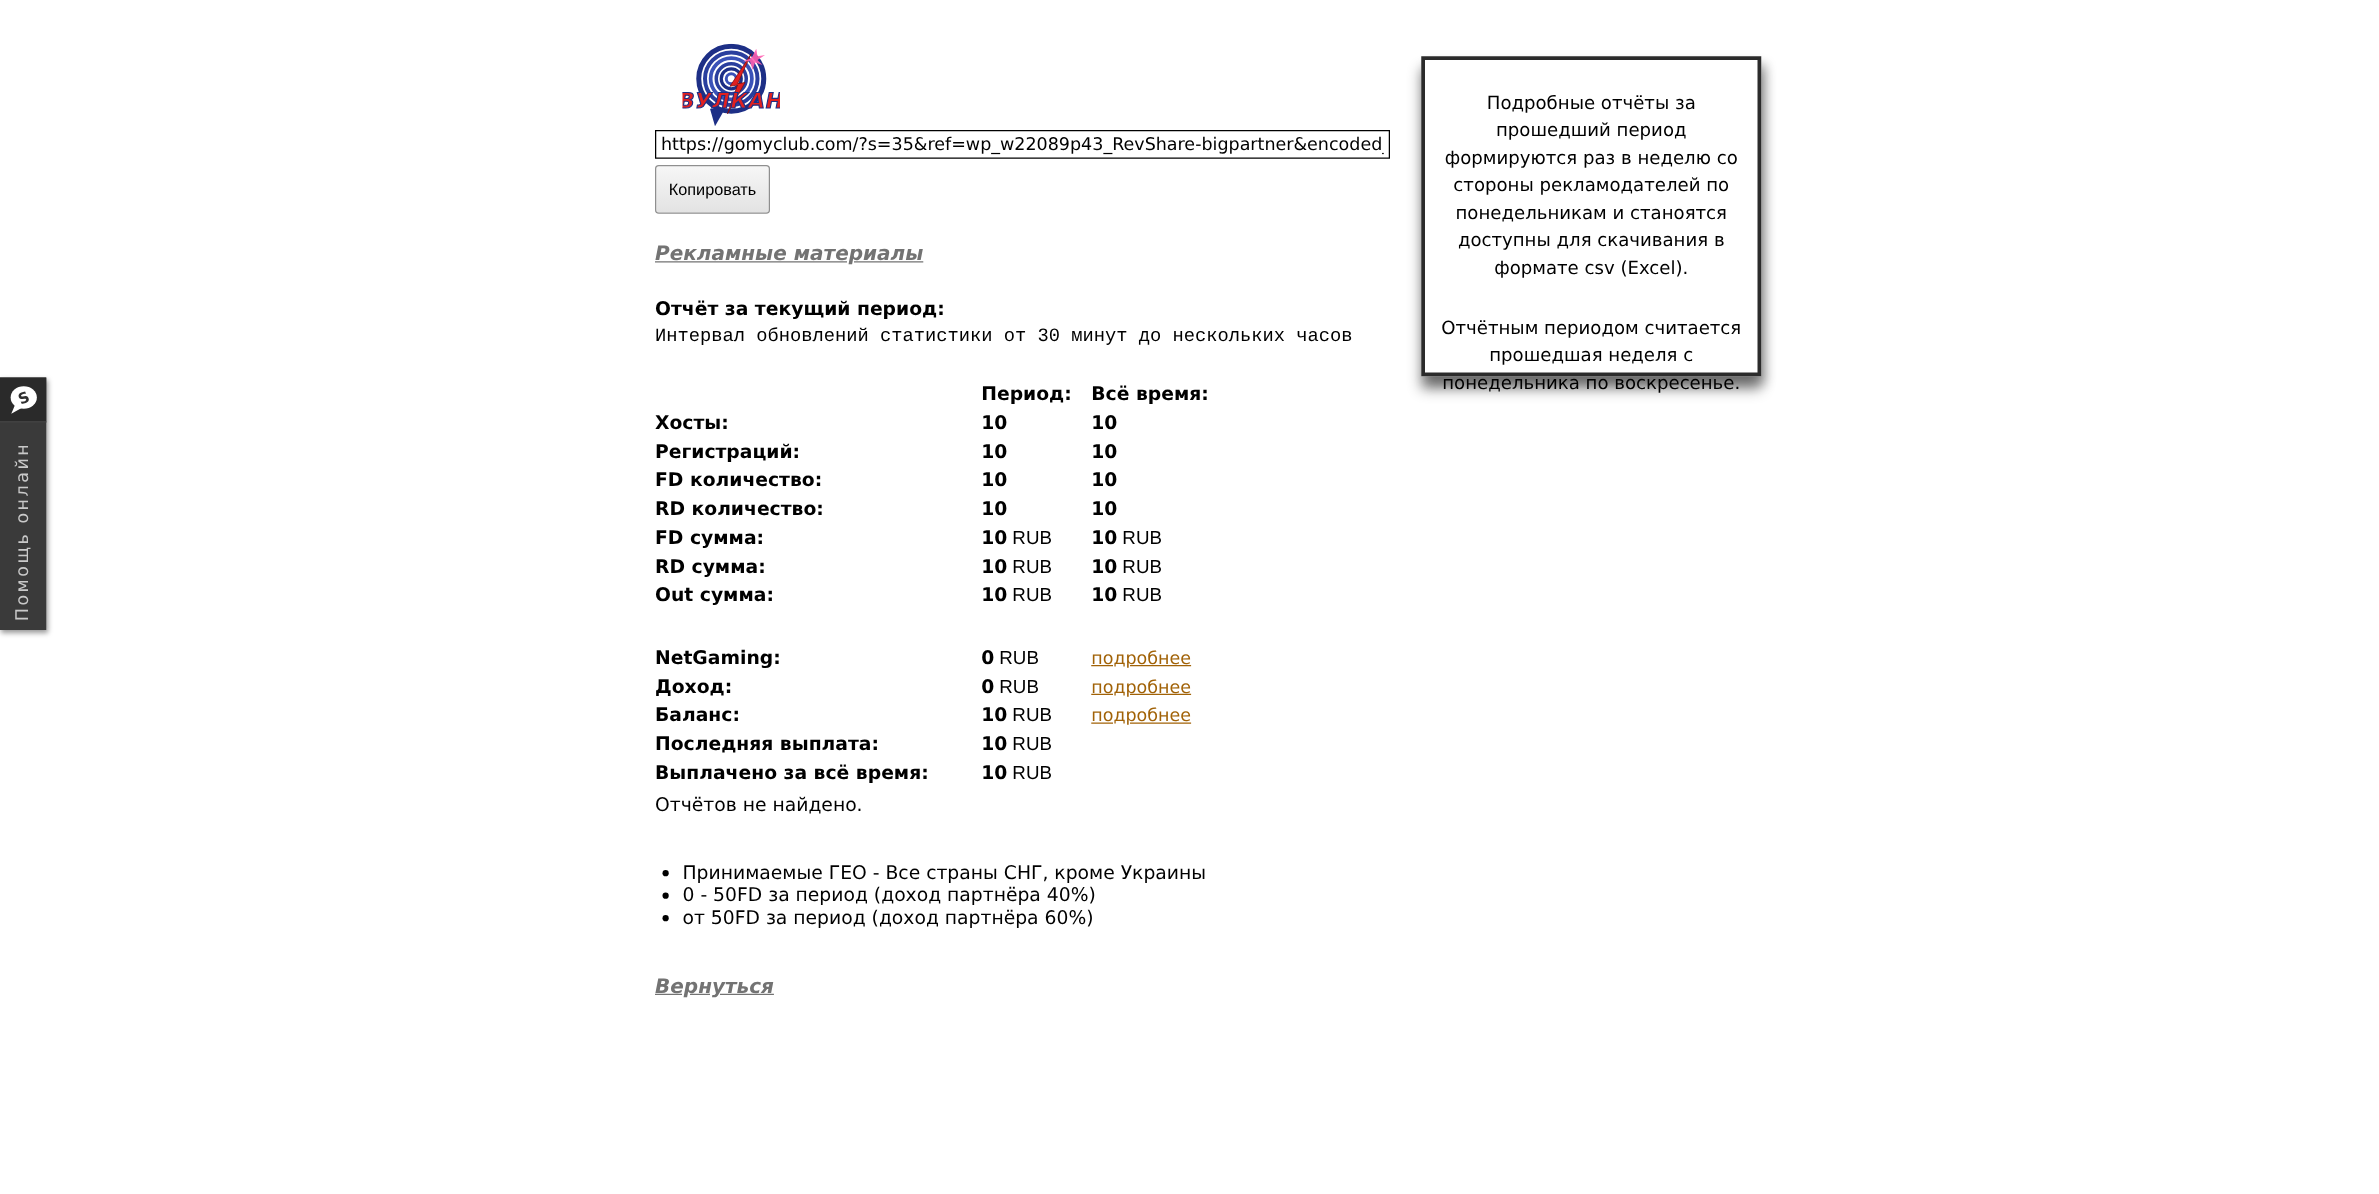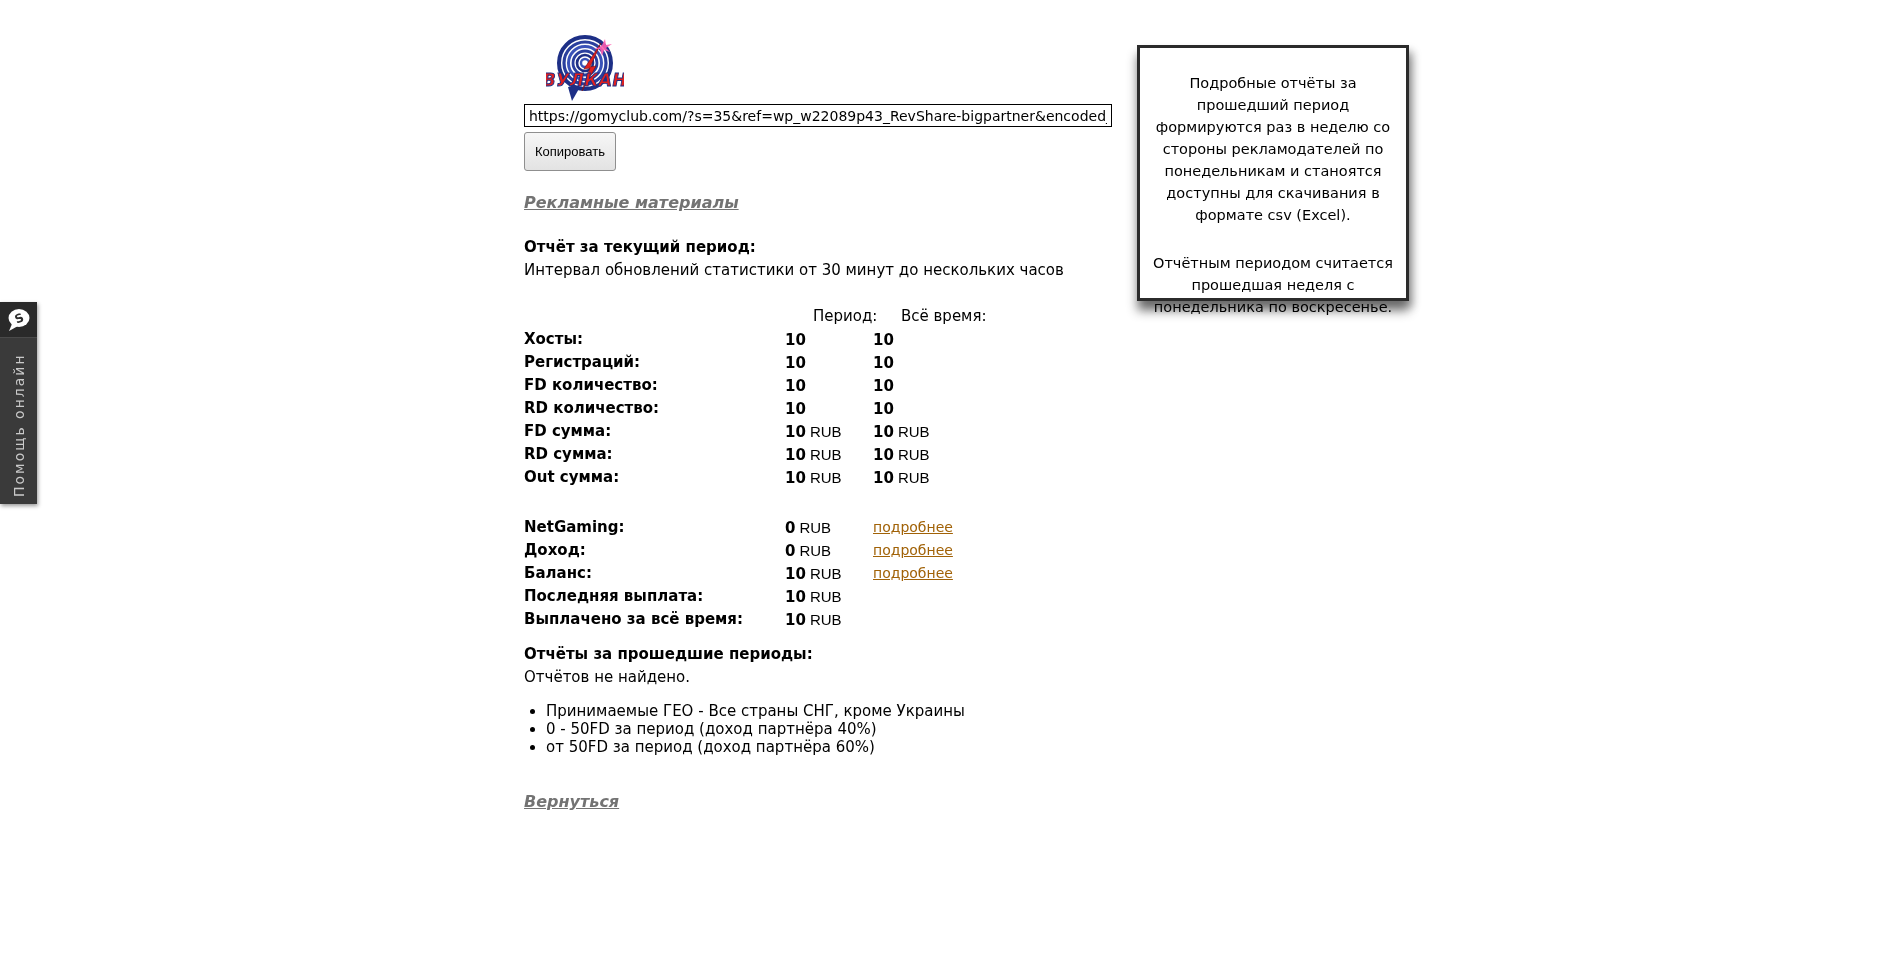--- a/index.html
+++ b/index.html
@@ -30,37 +30,37 @@
               font-family:"Liberation Sans","DejaVu Sans",sans-serif; font-size:13px;
               background:linear-gradient(#f6f6f6,#e3e3e3); border:1px solid #8f8f8f;
               border-radius:3px; color:#000; cursor:pointer; }
 
   a.red-link { color:#737373; font-weight:bold; font-style:italic;
                text-decoration:underline; font-size:16px; cursor:pointer; }
   .promo-link { display:inline-block; margin-top:22px; }
   .back-link  { display:inline-block; margin-top:36px; }
 
   .sec-title { font-weight:bold; font-size:15px; margin-top:26px; }
-  .sec-sub   { font-size:15px; margin-top:5px; }
+  .sec-sub   { font-size:15px; margin-top:5px;font-family:Liberation Mono, monospace; }
 
   .stats-grid { display:grid; grid-template-columns:261px 88px 200px; margin-top:26px; }
   .stats-grid > div { height:23px; line-height:23px; font-size:15px; }
   .cell-label { font-weight:bold; }
-  .cell-head  { font-weight:normal;margin-left:28px; }
+  .cell-head  { font-weight:bold; }
   .val  { font-weight:bold; }
   .unit { font-weight:normal; margin-left:4px; font-family:"Liberation Sans","DejaVu Sans",sans-serif; }
   a.details-link { color:#a16207; text-decoration:underline; font-size:14px; cursor:pointer; }
 
   .finance-grid { display:grid; grid-template-columns:261px 88px 200px; margin-top:27px; }
   .finance-grid > div { height:23px; line-height:23px; font-size:15px; }
 
   .past-title { font-weight:bold; font-size:15px; margin-top:14px; }
   .past-empty { font-size:15px; margin-top:5px; }
 
-  ul.notes { margin-top:16px; padding-left:22px; }
+  ul.notes { margin-top:36px; padding-left:22px; }
   ul.notes li { font-size:15px; line-height:18px; }
   ul.notes.glossary { margin-top:39px; }
 
   
   .info-box { position:absolute; left:1137px; top:45px; width:272px; height:256px;
               background:#fff; border:3px solid #2b2b2b;
               box-shadow:0 10px 10px rgba(0,0,0,.45), 4px 6px 8px rgba(0,0,0,.25);
               padding:24px 12px; text-align:center; }
   .info-box p { font-size:14.5px; line-height:22px; }
   .info-box p + p { margin-top:26px; }
@@ -156,21 +156,20 @@
 
     <div class="cell-label">Последняя выплата:</div>
     <div><span class="val">10</span><span class="unit">RUB</span></div>
     <div><a class="details-link"></a></div>
 
     <div class="cell-label">Выплачено за всё время:</div>
     <div><span class="val">10</span><span class="unit">RUB</span></div>
     <div><a class="details-link"></a></div>
   </div>
 
-  <div class="past-title">Отчёты за прошедшие периоды:</div>
   <div class="past-empty">Отчётов не найдено.</div>
 
   <ul class="notes">
     <li>Принимаемые ГЕО - Все страны СНГ, кроме Украины</li>
     <li>0 - 50FD за период (доход партнёра 40%)</li>
     <li>от 50FD за период (доход партнёра 60%)</li>
   </ul>
 
 
   <div>

